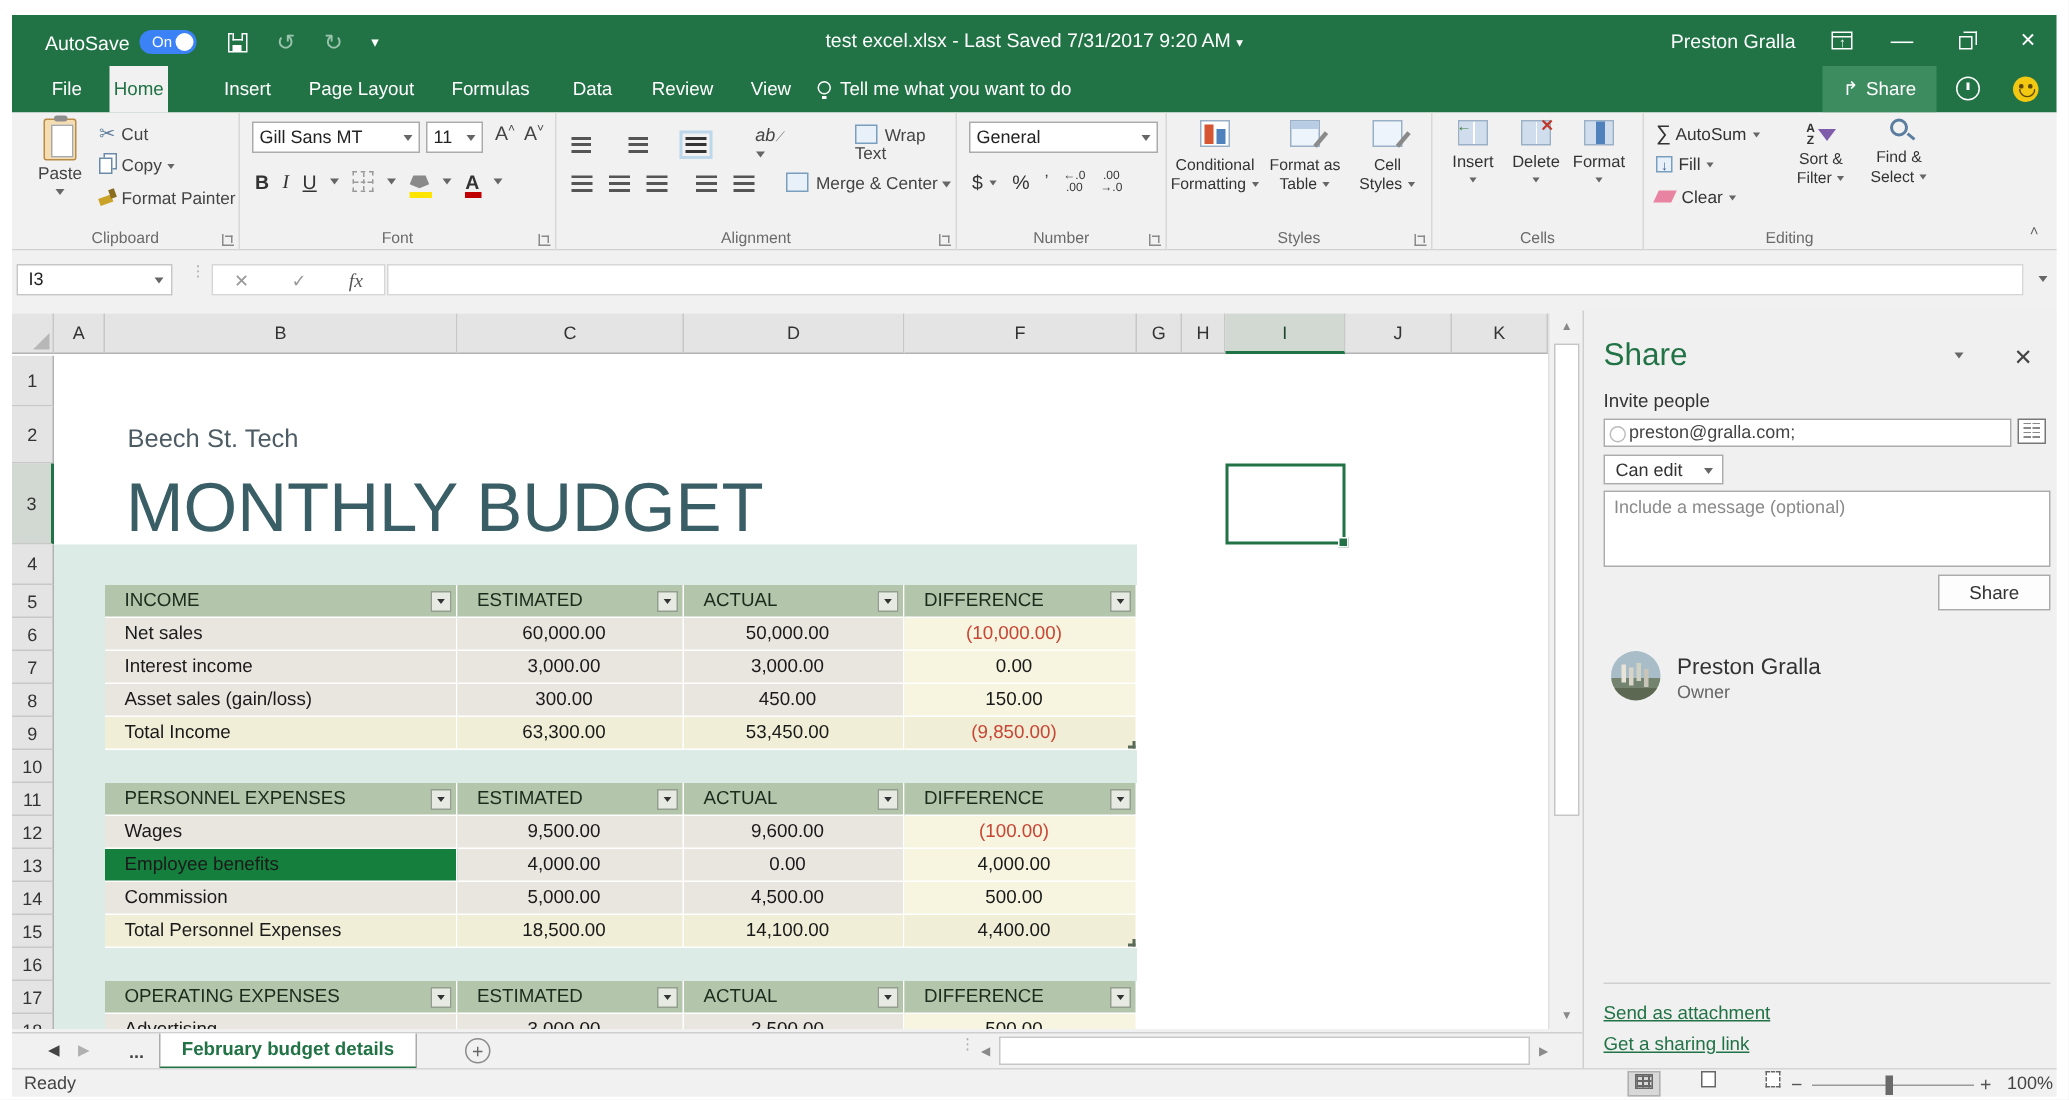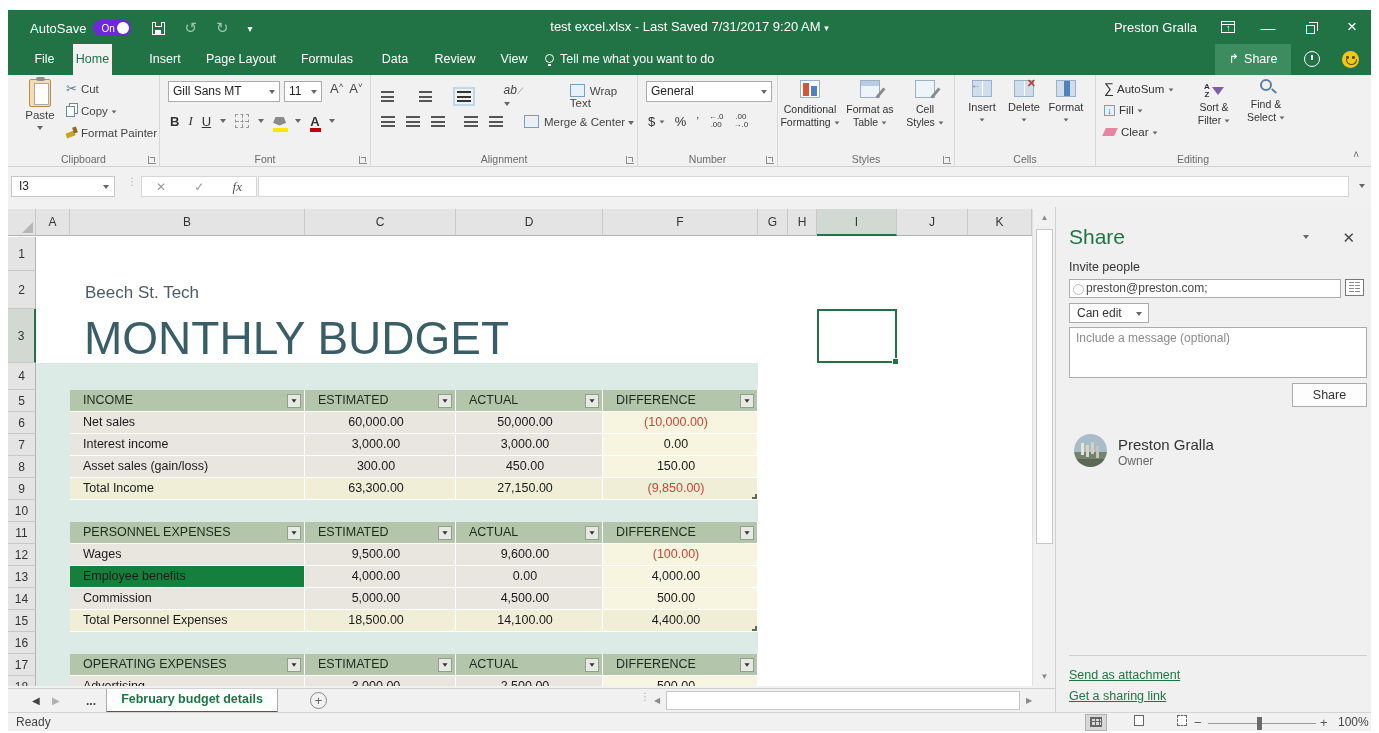--- a/index.html
+++ b/index.html
@@ -3,21 +3,21 @@
 <meta charset="utf-8">
 <style>
   * { margin:0; padding:0; box-sizing:border-box; }
   body { width:1379px; height:733px; background:#fff; font-family:"Liberation Sans",sans-serif; overflow:hidden; position:relative; }
   #win { position:absolute; left:8px; top:10px; width:1363px; height:721px; background:#f1f1f1; }
 
   
   #titlebar { position:absolute; left:0; top:0; width:100%; height:34px; background:#217346; color:#fff; }
   #titlebar .t { font-size:13px; color:#fff; }
   #autosave-wrap { position:absolute; left:22px; top:9px; display:flex; align-items:center; gap:7px; }
-  #autosave-toggle { width:38px; height:16px; border-radius:8px; background:#6d28d9; position:relative; }
+  #autosave-toggle { width:38px; height:16px; border-radius:8px; background:#3b82f6; position:relative; }
   #autosave-toggle .on { position:absolute; left:8px; top:3px; font-size:10px; color:#fff; }
   #autosave-toggle .knob { position:absolute; right:2px; top:2px; width:12px; height:12px; border-radius:50%; background:#fff; }
   .qat-icon { color:#fff; font-size:15px; margin-left:12px; }
   .qat-dim { color:#9cc4ad; }
   #floppy { display:inline-block; width:13px; height:13px; border:1.5px solid #fff; position:relative; margin-left:14px; }
   #floppy::before { content:""; position:absolute; left:2px; top:-1px; width:5px; height:4px; background:#217346; border:1.5px solid #fff; border-top:none;}
   #floppy::after { content:""; position:absolute; left:2px; bottom:0; width:6px; height:4px; background:#fff; }
   #title-center { position:absolute; left:0; right:0; top:0; height:34px; text-align:center; line-height:34px; font-size:13px; color:#fff; }
   #title-right { position:absolute; right:10px; top:0; height:34px; display:flex; align-items:center; gap:24px; color:#fff; }
   #user-name { font-size:13px; }
@@ -428,21 +428,21 @@
             </div>
             <div class="xlrow">
               <div class="xlcell lbl" style="width: 235px; background: rgb(233, 230, 224);">Asset sales (gain/loss)</div>
               <div class="xlcell num" style="width: 151px; background: rgb(233, 230, 224);">300.00</div>
               <div class="xlcell num" style="width: 147px; background: rgb(233, 230, 224);">450.00</div>
               <div class="xlcell num" style="width: 155px; background: rgb(247, 245, 224);">150.00</div>
             </div>
             <div class="xlrow">
               <div class="xlcell lbl" style="width: 235px; background: rgb(240, 238, 215);">Total Income</div>
               <div class="xlcell num" style="width: 151px; background: rgb(240, 238, 215);">63,300.00</div>
-              <div class="xlcell num" style="width: 147px; background: rgb(240, 238, 215);">27,150.00</div>
+              <div class="xlcell num" style="width: 147px; background: rgb(240, 238, 215);">53,450.00</div>
               <div class="xlcell num neg" style="width: 155px; background: rgb(240, 238, 215);">(9,850.00)</div>
             </div>
             <div class="tbl-handle" style="left: 682px; top: 104px;"></div>
           </div>
           <div class="xltable" style="left: 62px; top: 285px;">
             <div class="xlrow">
               <div class="xlcell hdr" style="width: 235px;"><span>PERSONNEL EXPENSES</span><span class="fbtn"><span class="caret"></span></span></div>
               <div class="xlcell hdr" style="width: 151px;"><span>ESTIMATED</span><span class="fbtn"><span class="caret"></span></span></div>
               <div class="xlcell hdr" style="width: 147px;"><span>ACTUAL</span><span class="fbtn"><span class="caret"></span></span></div>
               <div class="xlcell hdr" style="width: 155px;"><span>DIFFERENCE</span><span class="fbtn"><span class="caret"></span></span></div>
@@ -520,21 +520,21 @@
     <div id="zoom-thumb"></div>
     <div id="zoom-in">+</div>
     <div id="zoom-pct">100%</div>
   </div>
 
   <div id="sharepanel">
     <div id="sp-title">Share</div>
     <span class="caret" id="sp-caret"></span>
     <div id="sp-close">✕</div>
     <div id="sp-invite">Invite people</div>
-    <div id="sp-email">preston@preston.com;</div>
+    <div id="sp-email">preston@gralla.com;</div>
     <div style="left:289px;top:72px;position:absolute"><span class="book-ic"></span></div>
     <div id="sp-permission"><span>Can edit</span><span class="caret"></span></div>
     <div id="sp-message">Include a message (optional)</div>
     <div id="sp-sharebtn">Share</div>
     <div id="sp-avatar"></div>
     <div id="sp-owner-name">Preston Gralla</div>
     <div id="sp-owner-role">Owner</div>
     <div id="sp-divider"></div>
     <div class="sp-link" style="top:461px">Send as attachment</div>
     <div class="sp-link" style="top:482px">Get a sharing link</div>

